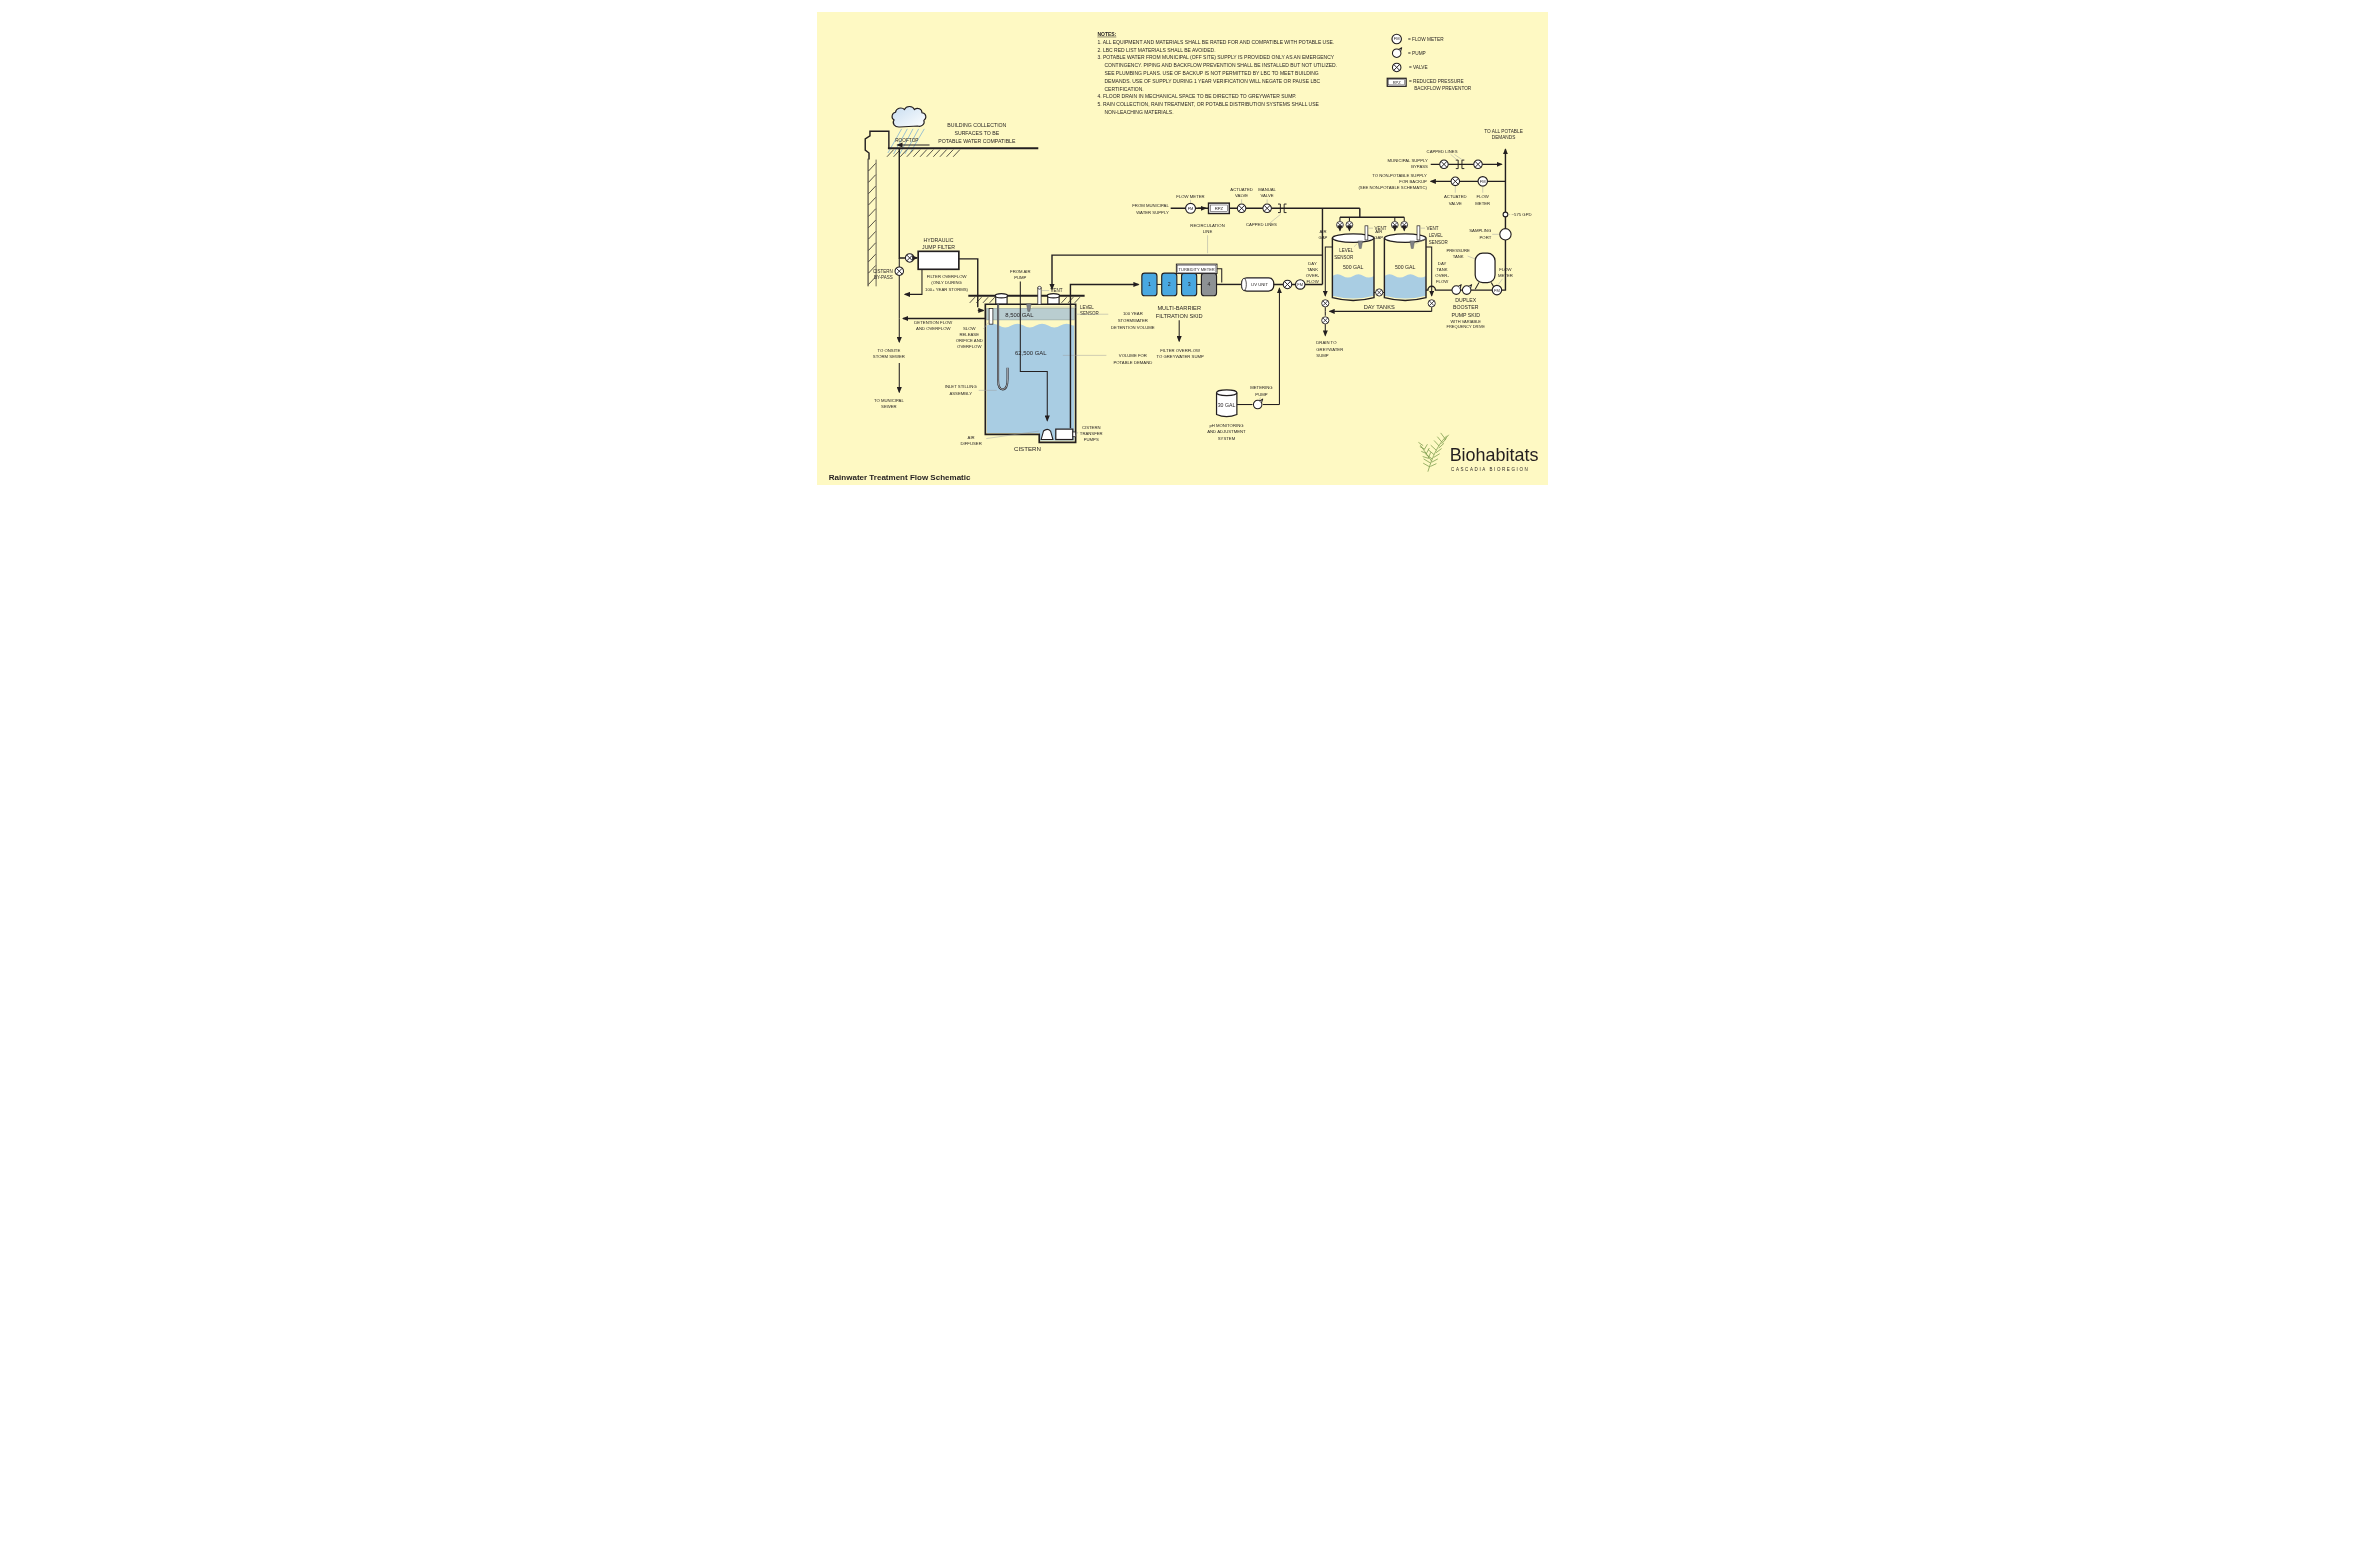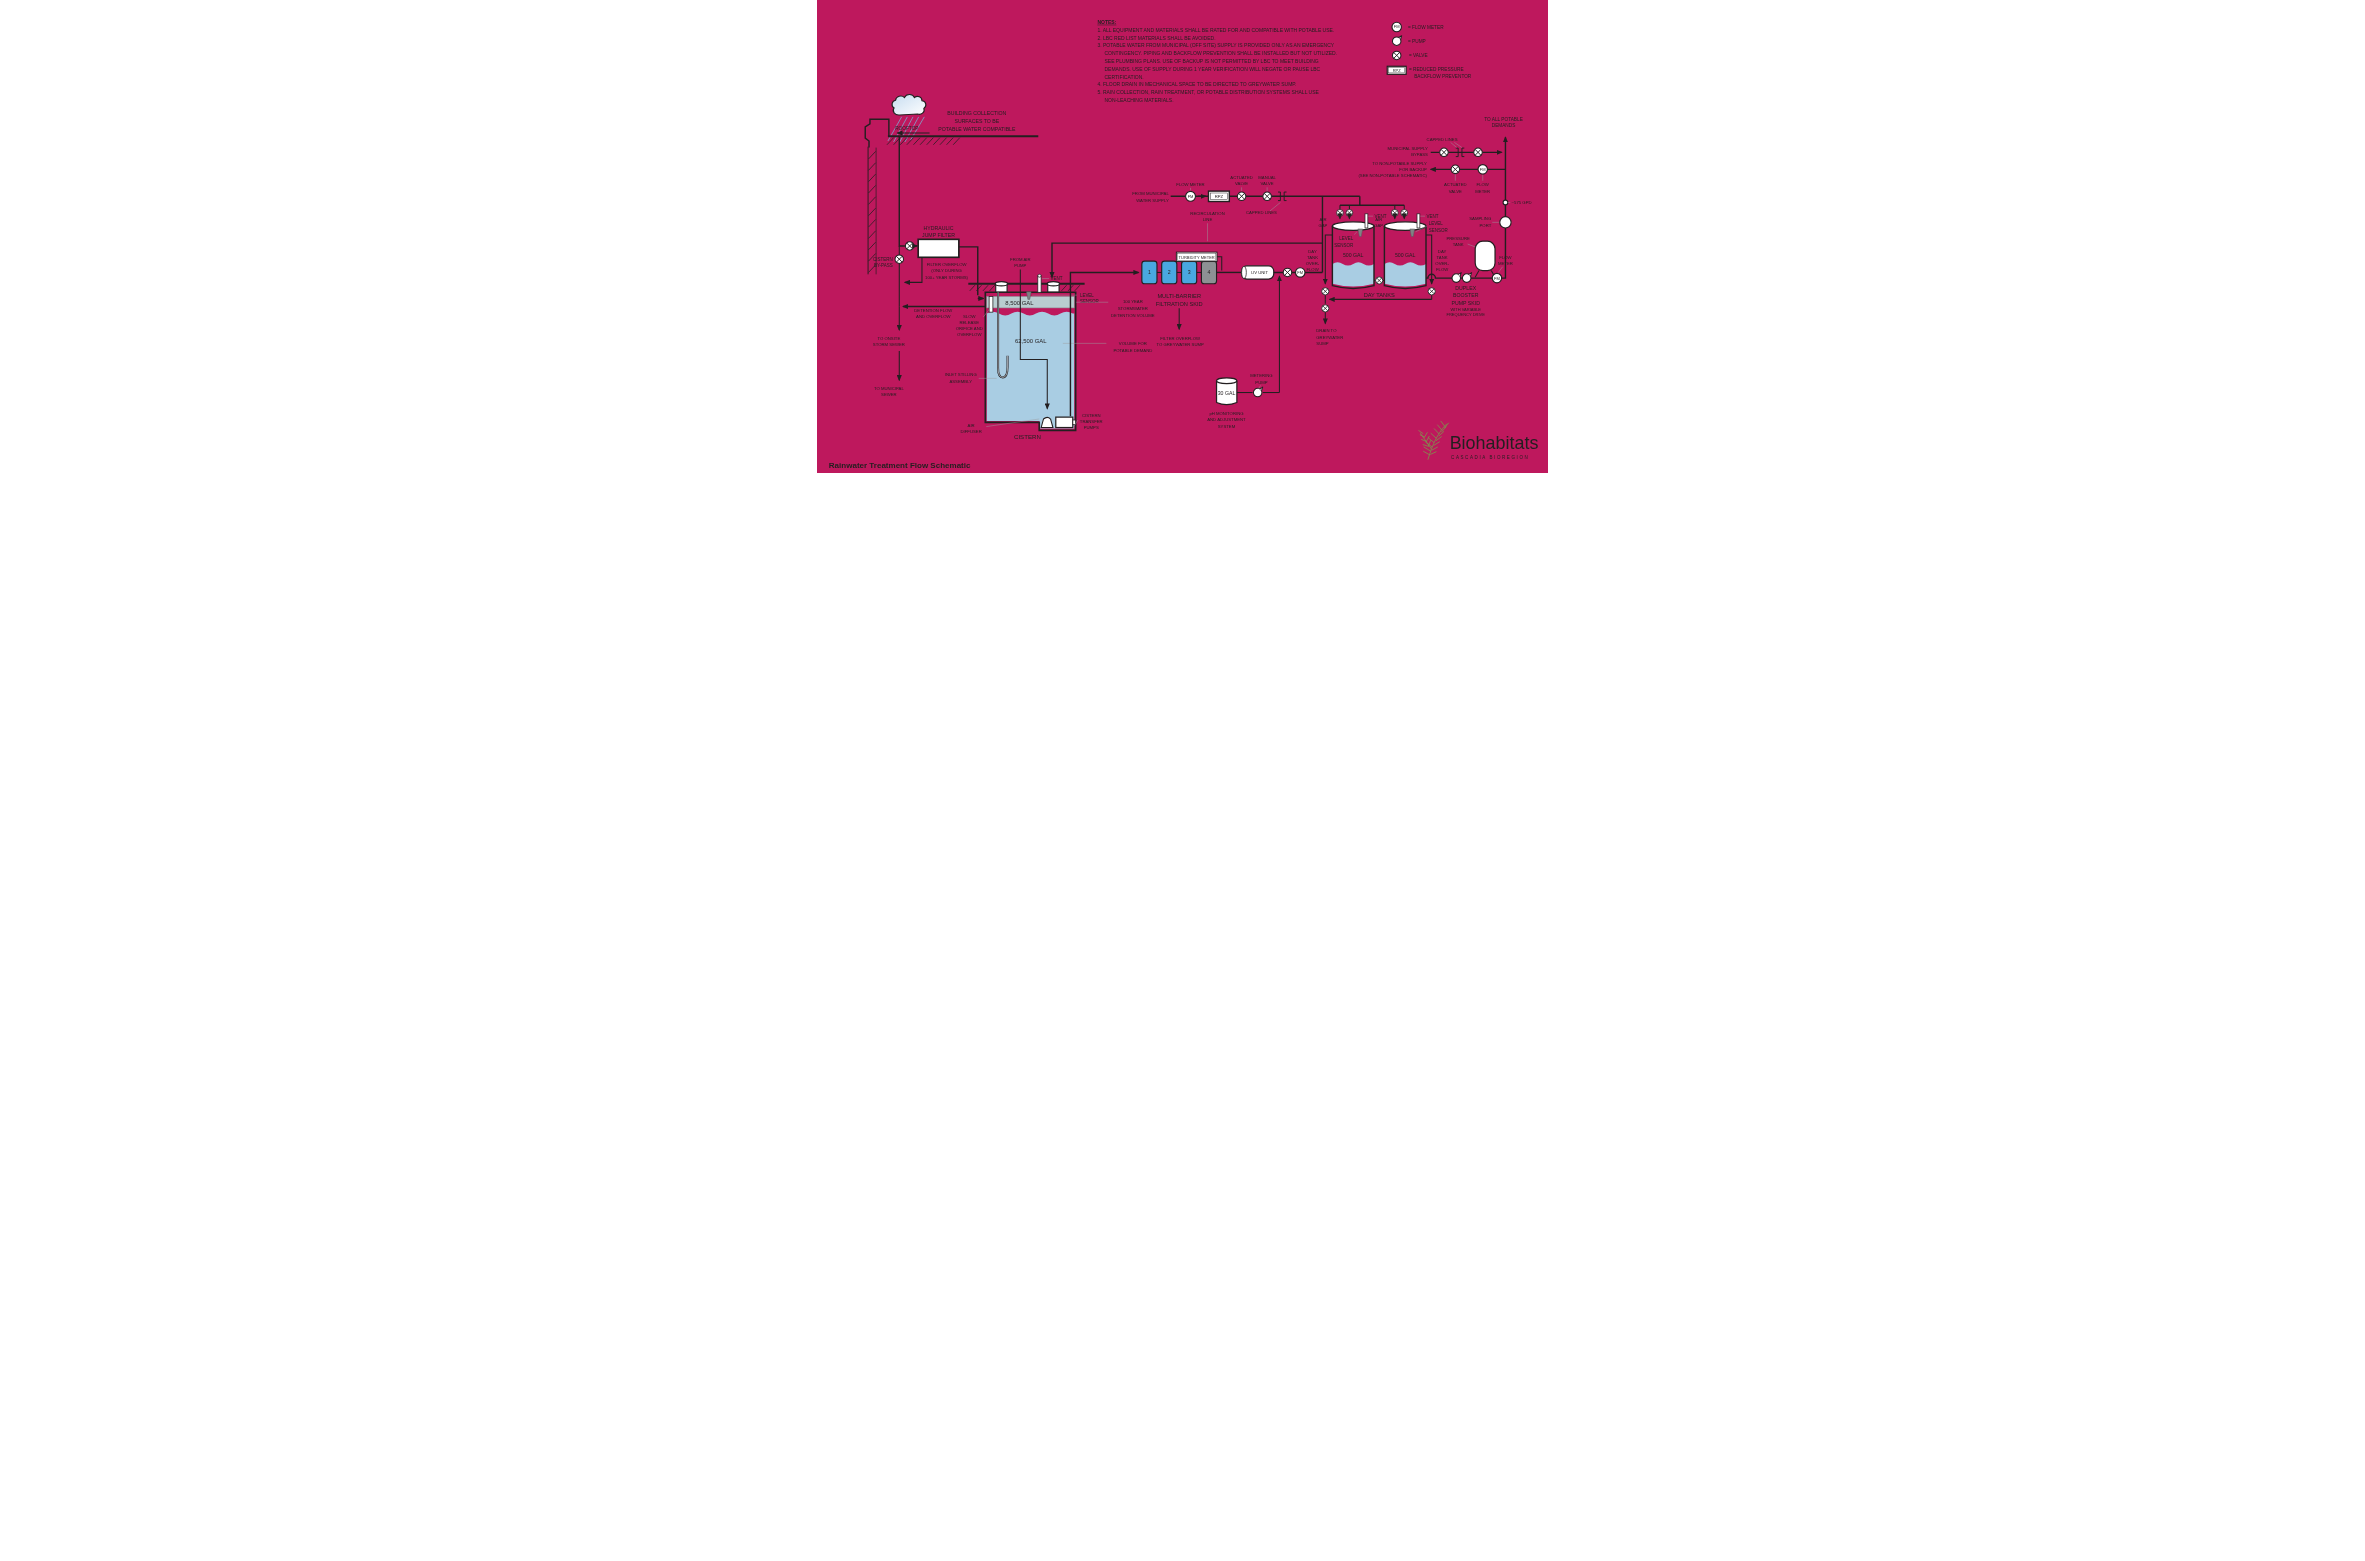--- a/index.html
+++ b/index.html
@@ -1,16 +1,16 @@
 <!DOCTYPE html>
 <html style="font-size:7.6px"><head>
 <meta charset="utf-8">
 <style>
   html,body{margin:0;padding:0;background:#ffffff;}
-  .page{width:731px;height:473px;position:relative;margin:0 auto;background:#be185d;
+  .page{width:731px;height:473px;position:relative;margin:12px auto;background:#fef9c3;
         font-family:"Liberation Sans",sans-serif;}
   svg{display:block}
   text{fill:#231f20;font-family:"Liberation Sans",sans-serif;}
   .lbl{font-size:9.5px}
   .lbl8{font-size:8.5px}
   .lbl9{font-size:9px}
   .lbl10{font-size:10px}
   .lbl11{font-size:11px}
   .big{font-size:12px}
   .vol{font-size:12.5px}

